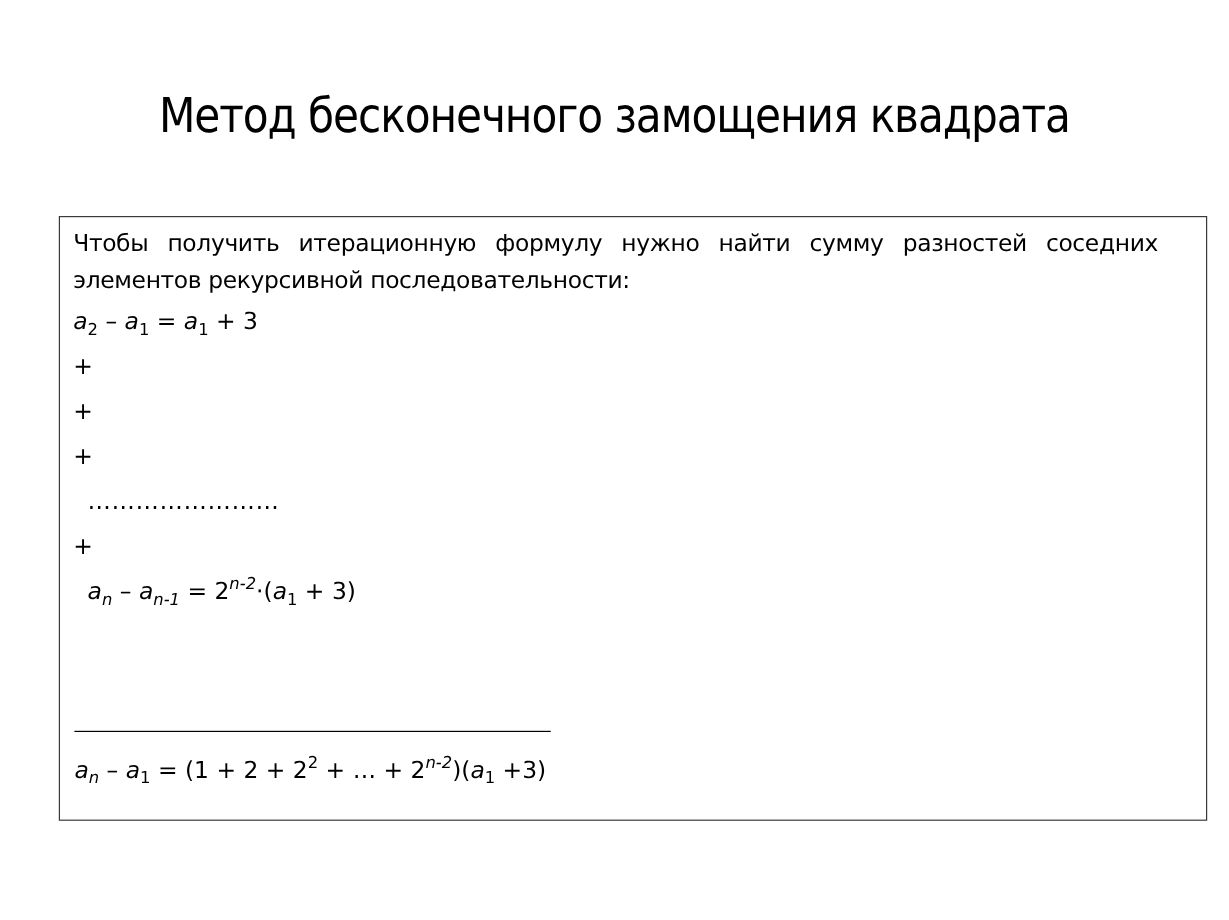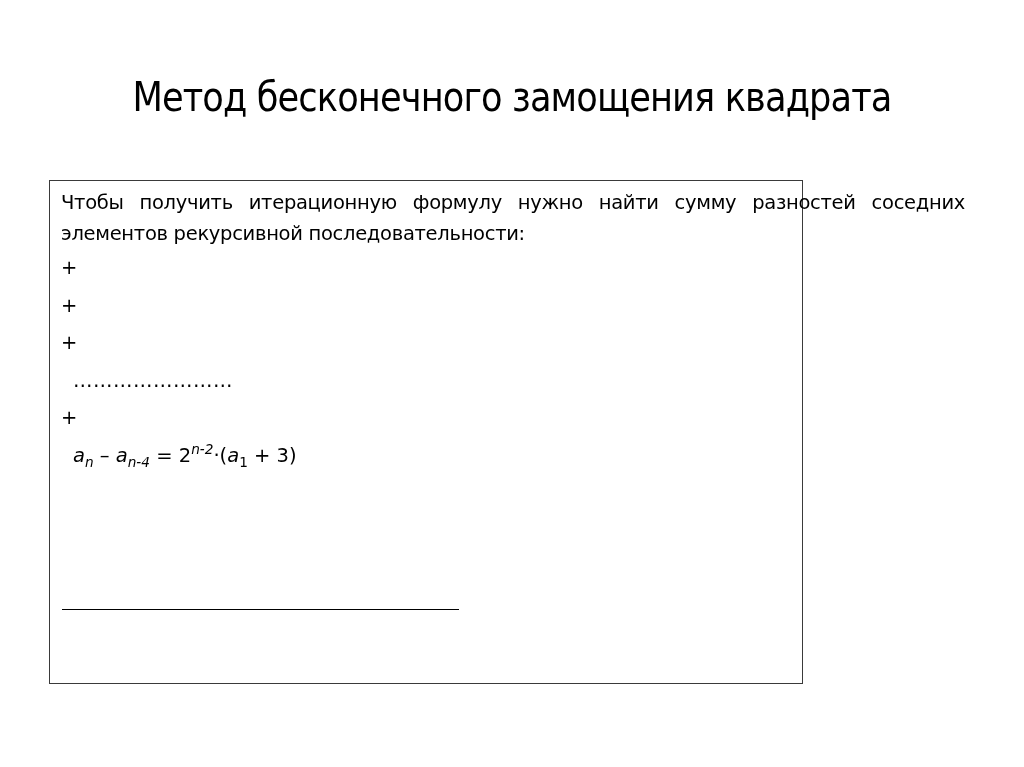--- a/index.html
+++ b/index.html
@@ -6,21 +6,21 @@
     body {
       width: 1024px; height: 767px; background: #ffffff; position: relative; overflow: hidden;
       font-family: "Liberation Sans", "DejaVu Sans", sans-serif; color: #000;
     }
     .title {
       position: absolute; left: 0; top: 72px; width: 1024px; text-align: center;
       font-size: 40px; line-height: 50px; font-weight: normal;
       font-family: "DejaVu Sans", sans-serif; letter-spacing: -1px; transform: scaleX(0.88);
     }
     .box {
-      position: absolute; left: 49px; top: 180px; width: 754px; height: 504px;
+      position: absolute; left: 49px; top: 180px; width: 957px; height: 504px;
       border: 1.5px solid #3a3a3a; box-sizing: border-box;
     }
     .content {
       position: absolute; left: 11px; top: 6px; width: 904px;
       font-family: "DejaVu Sans", sans-serif; font-size: 19.5px;
     }
     .intro {
       text-align: justify; line-height: 31px; letter-spacing: -0.3px;
       text-align-last: left;
     }
@@ -38,29 +38,35 @@
   </style>
 </head>
 <body>
 
 <div class="title">Метод бесконечного замощения квадрата</div>
 
 <div class="box">
   <div class="content">
     <div class="intro">Чтобы получить итерационную формулу нужно найти сумму разностей соседних элементов рекурсивной последовательности:</div>
 
+    <div class="row">
+      <i>a</i><sub>2</sub><span> – </span><i>a</i><sub>1</sub><span> = </span><i>a</i><sub>1</sub><span> + 3</span>
+    </div>
     <div class="row">+</div>
 
     <div class="row">+</div>
 
     <div class="row">+</div>
 
     <div class="row ind dots">……………………</div>
     <div class="row">+</div>
 
     <div class="row ind">
-      <i>a</i><sub><i>n</i></sub><span> – </span><i>a</i><sub><i>n-4</i></sub><span> = 2</span><sup><i>n-2</i></sup><span>·(</span><i>a</i><sub>1</sub><span> + 3)</span>
+      <i>a</i><sub><i>n</i></sub><span> – </span><i>a</i><sub><i>n-1</i></sub><span> = 2</span><sup><i>n-2</i></sup><span>·(</span><i>a</i><sub>1</sub><span> + 3)</span>
     </div>
   </div>
 
   <div class="rule"></div>
 
+  <div class="result row" style="font-family:'DejaVu Sans',sans-serif;font-size:19.5px;">
+    <i>a</i><sub><i>n</i></sub><span> – </span><i>a</i><sub>1</sub><span> = (1 + 2 + 2</span><sup>2</sup><span> + … + 2</span><sup><i>n-2</i></sup><span>)(</span><i>a</i><sub>1</sub><span> +3)</span>
+  </div>
 </div>
 
 </body></html>

